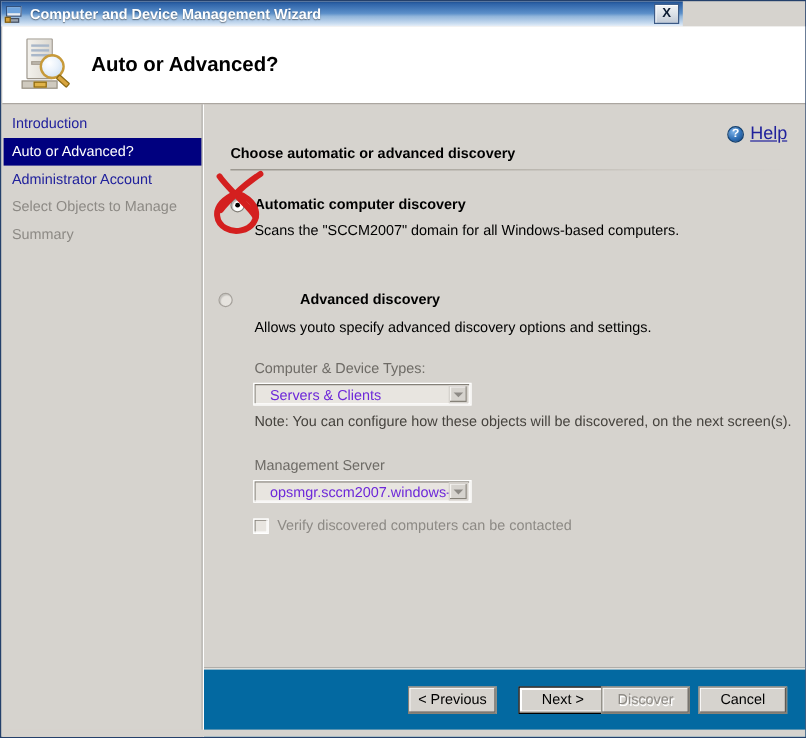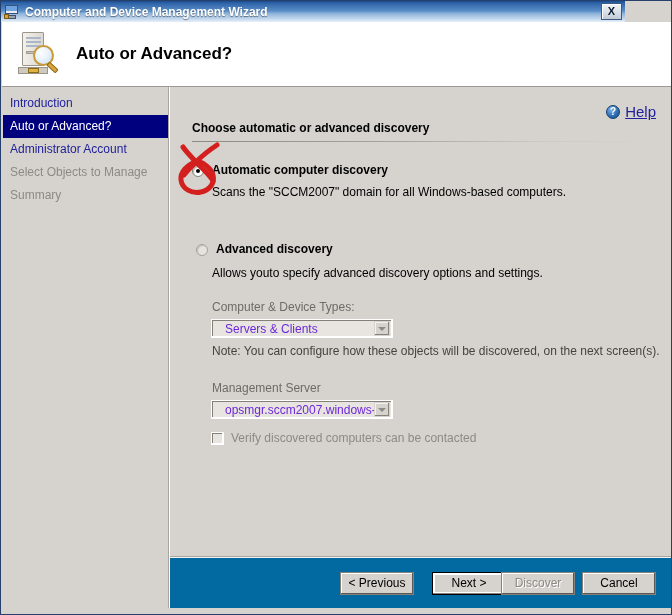--- a/index.html
+++ b/index.html
@@ -13,21 +13,21 @@
   #window{
     position:relative;width:672px;height:615px;
     background:#d6d3ce;
     box-sizing:border-box;
     border:1px solid #24406b;
     overflow:hidden;
   }
 
   
   #titlebar{
-    position:absolute;left:0;top:0;width:624px;height:21px;
+    position:absolute;left:0;top:0;width:568px;height:21px;
     background:linear-gradient(to bottom,#1b4a8b 0%,#2e63a8 10%,#5b8fc9 48%,#8fb4da 60%,#c9dcf0 88%,#e8f0f9 100%);
     display:flex;align-items:center;
   }
   #titlebar .tb-icon{
     width:16px;height:16px;margin-left:3px;margin-right:5px;
     position:relative;flex:0 0 auto;
   }
   .pc-ico{position:relative;width:16px;height:16px;}
   .pc-ico .mon{position:absolute;left:1px;top:1px;width:13px;height:9px;background:#e9edf3;border:1px solid #34527c;box-sizing:border-box;}
   .pc-ico .scr{position:absolute;left:2px;top:2px;width:11px;height:5px;background:#6ea3dd;}
@@ -245,21 +245,21 @@
 
     <div class="section-head">Choose automatic or advanced discovery</div>
     <div id="headrule"></div>
 
     <div class="radio-row" style="left:22px;top:76px;">
       <div class="radio checked"></div>
       <div class="radio-label">Automatic computer discovery</div>
     </div>
     <div class="desc" style="left:42px;top:98px;">Scans the "SCCM2007" domain for all Windows-based computers.</div>
 
-    <div class="radio-row" style="left:26px;top:155px;">
+    <div class="radio-row" style="left:12px;top:155px;gap:48px;">
       <div class="radio dim"></div>
       <div class="radio-label">Advanced discovery</div>
     </div>
     <div class="desc" style="left:42px;top:179px;">Allows youto specify advanced discovery options and settings.</div>
 
     <div class="field-label" style="left:42px;top:213px;">Computer &amp; Device Types:</div>
     <div class="combo" style="left:41px;top:232px;width:182px;">
       <div class="cv">Servers &amp; Clients</div>
       <div class="arrowbox">
           <div class="tri"></div>

